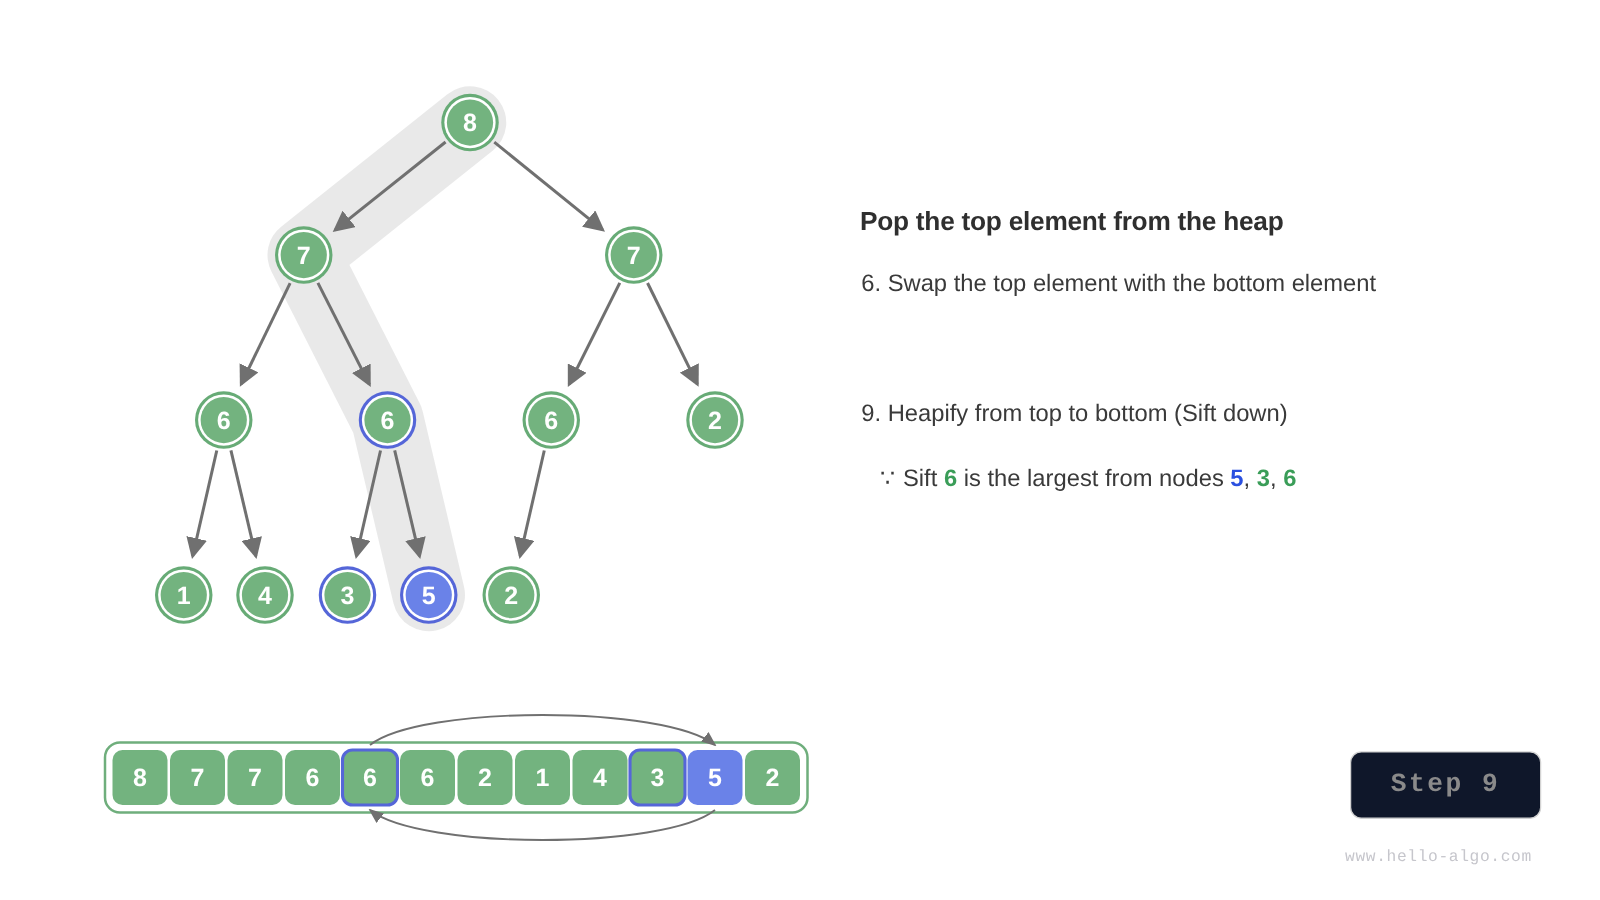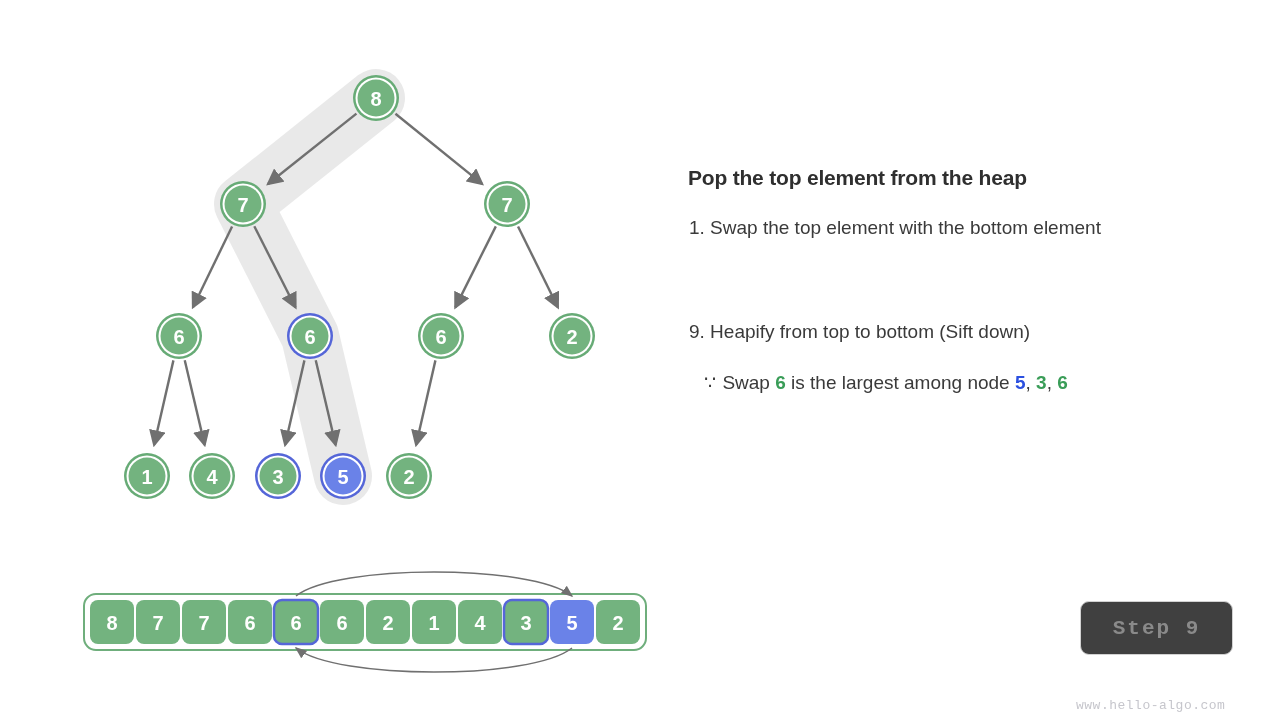--- a/index.html
+++ b/index.html
@@ -103,39 +103,38 @@
 
   
   #step-badge {
     position: absolute;
     left: 1080px;
     top: 601px;
     width: 151px;
     height: 52px;
     border: 1px solid #d2d2d2;
     border-radius: 9px;
-    background: #404040;
+    background: #0f172a;
     display: flex;
     align-items: center;
     justify-content: center;
     font-family: "Liberation Mono", monospace;
     font-size: 21px;
     font-weight: 700;
     color: #8a8a8a;
     letter-spacing: 2px;
   }
   #watermark {
     position: absolute;
     left: 1076px;
     top: 678px;
     font-family: "Liberation Mono", monospace;
     font-size: 13px;
     color: #c6c6cc;
     letter-spacing: 0.5px;
-    margin-top: 20px;
   }
 </style>
 </head>
 <body>
 
 <div id="viz">
   <svg id="viz-svg" width="700" height="720" viewBox="0 0 700 720">
     <defs>
       <marker id="arrowhead" markerWidth="7" markerHeight="7" refX="6" refY="3.5" orient="auto" markerUnits="strokeWidth">
         <path d="M0,0 L7,3.5 L0,7 z" fill="#707070"></path>
@@ -290,25 +289,25 @@
         <path d="M296 596 C 336 564, 532 564, 572 596" fill="none" stroke="#707070" stroke-width="1.5" marker-end="url(#arrowhead-thin)"></path>
         <path d="M572 648 C 532 680, 336 680, 296 648" fill="none" stroke="#707070" stroke-width="1.5" marker-end="url(#arrowhead-thin)"></path>
       </g>
   </svg>
 </div>
 
 <div id="panel">
 
   <div id="panel-title">Pop the top element from the heap</div>
 
-  <div class="step-line" id="step-1">1. Swap the top element with the bottom element</div>
+  <div class="step-line" id="step-1">6. Swap the top element with the bottom element</div>
   <div class="step-line" id="step-3">9. Heapify from top to bottom (Sift down)</div>
 
   <div class="reason-line" id="reason-because">
     <span class="sym">∵</span>
-    <span>Swap </span><span class="num-green">6</span><span> is the largest among node </span><span class="num-blue">5</span><span>, </span><span class="num-green">3</span><span>, </span><span class="num-green">6</span>
+    <span>Sift </span><span class="num-green">6</span><span> is the largest from nodes </span><span class="num-blue">5</span><span>, </span><span class="num-green">3</span><span>, </span><span class="num-green">6</span>
   </div>
 
 </div>
 
 <div id="step-badge">Step 9</div>
 
 <div id="watermark">www.hello-algo.com</div>
 
 </body></html>

